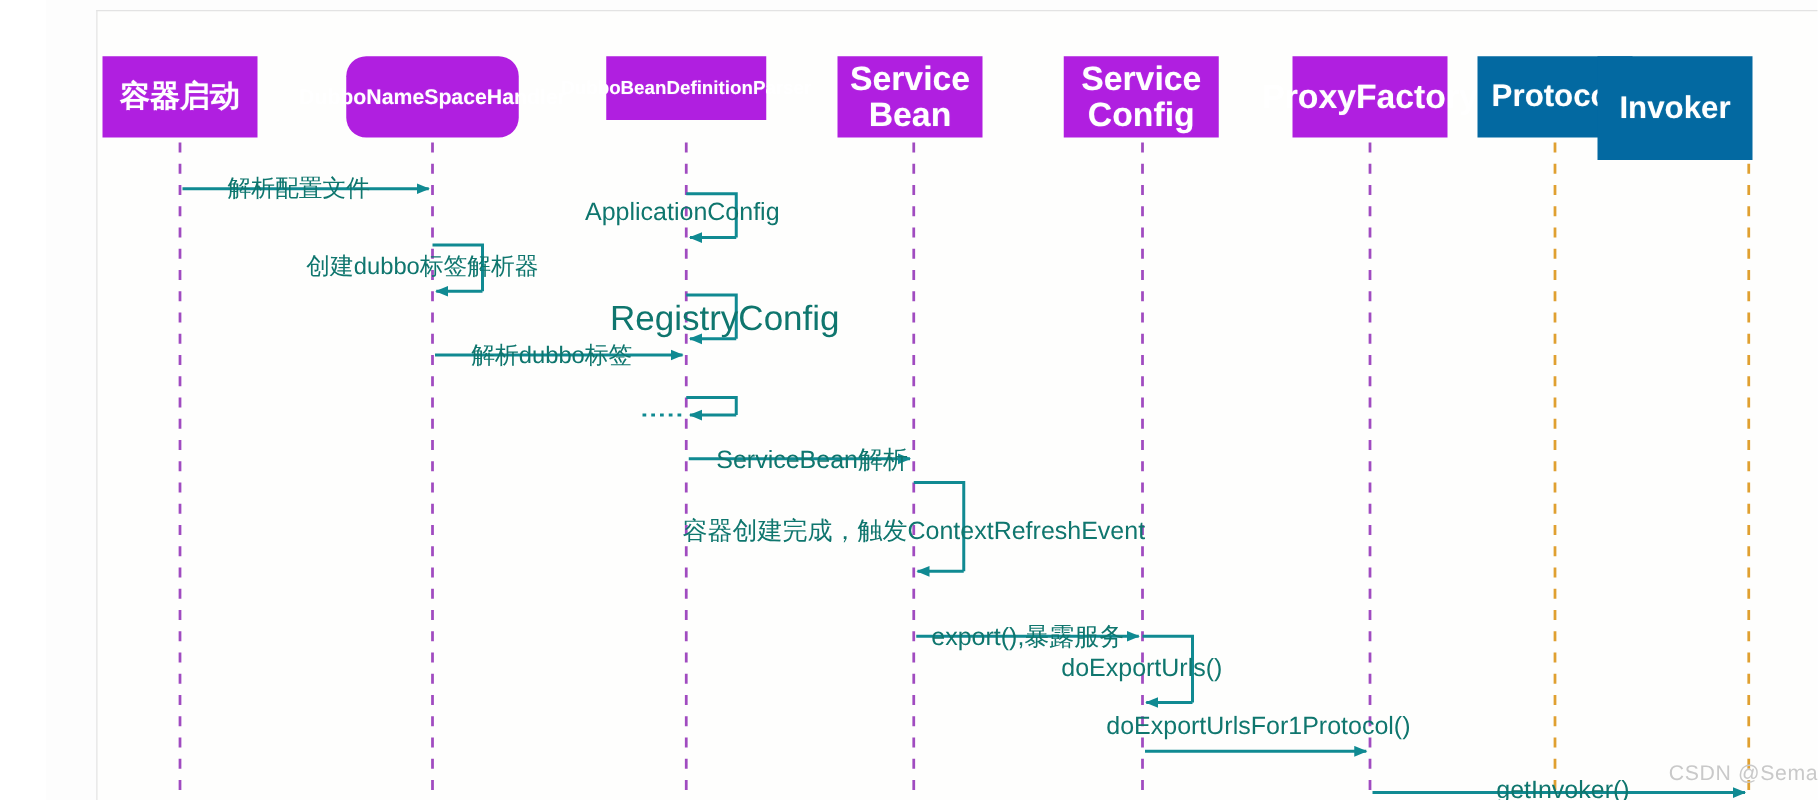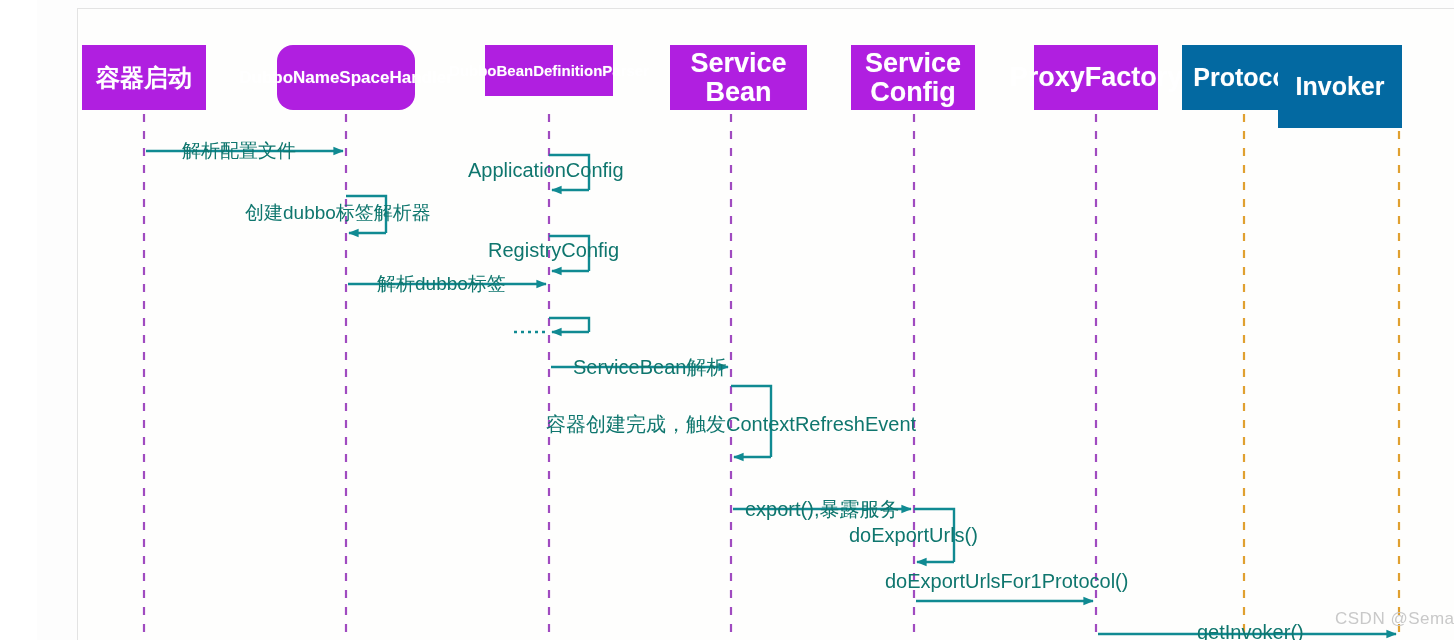--- a/index.html
+++ b/index.html
@@ -124,41 +124,41 @@
   <div id="actors">
       <div class="actor-box actor-purple" style="left: 45px; top: 45px; width: 124px; height: 65px; font-size: 24px;">
         <span>容器启动</span>
       </div>
       <div class="actor-box actor-purple" style="left: 240px; top: 45px; width: 138px; height: 65px; font-size: 17px; border-radius: 16px;">
         <span>DubboNameSpaceHandler</span>
       </div>
       <div class="actor-box actor-purple" style="left: 448px; top: 45px; width: 128px; height: 51px; font-size: 15px;">
         <span>DubboBeanDefinitionParser</span>
       </div>
-      <div class="actor-box actor-purple" style="left: 633px; top: 45px; width: 137px; height: 65px; font-size: 27px;">
+      <div class="actor-box actor-purple" style="left: 633px; top: 45px; width: 116px; height: 65px; font-size: 27px;">
         <span>Service Bean</span>
       </div>
       <div class="actor-box actor-purple" style="left: 814px; top: 45px; width: 124px; height: 65px; font-size: 27px; text-align: center;">
         <span>Service Config</span>
       </div>
       <div class="actor-box actor-purple" style="left: 997px; top: 45px; width: 124px; height: 65px; font-size: 27px;">
         <span>ProxyFactory</span>
       </div>
       <div class="actor-box actor-orange" style="left: 1145px; top: 45px; width: 124px; height: 65px; font-size: 25px;">
         <span>Protocol</span>
       </div>
       <div class="actor-box actor-orange" style="left: 1241px; top: 45px; width: 124px; height: 83px; font-size: 25px;">
         <span>Invoker</span>
       </div>
     </div>
   <div id="labels">
       <div class="msg-label" style="left: 145px; top: 138px; font-size: 19px;">解析配置文件</div>
       <div class="msg-label" style="left: 431px; top: 159px; font-size: 20px;">ApplicationConfig</div>
       <div class="msg-label" style="left: 208px; top: 200px; font-size: 19px;">创建dubbo标签解析器</div>
-      <div class="msg-label" style="left: 451px; top: 239px; font-size: 20px;">RegistryConfig</div>
+      <div class="msg-label" style="left: 451px; top: 239px; font-size: 28px;">RegistryConfig</div>
       <div class="msg-label" style="left: 340px; top: 271px; font-size: 19px;">解析dubbo标签</div>
       <div class="msg-label" style="left: 536px; top: 354px; font-size: 20px;">ServiceBean解析</div>
       <div class="msg-label" style="left: 509px; top: 411px; font-size: 20px;">容器创建完成，触发ContextRefreshEvent</div>
       <div class="msg-label" style="left: 708px; top: 496px; font-size: 20px;">export(),暴露服务</div>
       <div class="msg-label" style="left: 812px; top: 524px; font-size: 20px;">doExportUrls()</div>
       <div class="msg-label" style="left: 848px; top: 570px; font-size: 20px;">doExportUrlsFor1Protocol()</div>
       <div class="msg-label" style="left: 1160px; top: 621px; font-size: 20px;">getInvoker()</div>
     </div>
 
   <div class="watermark" style="left: 1298px; top: 609px;">CSDN @Semanteme</div>

